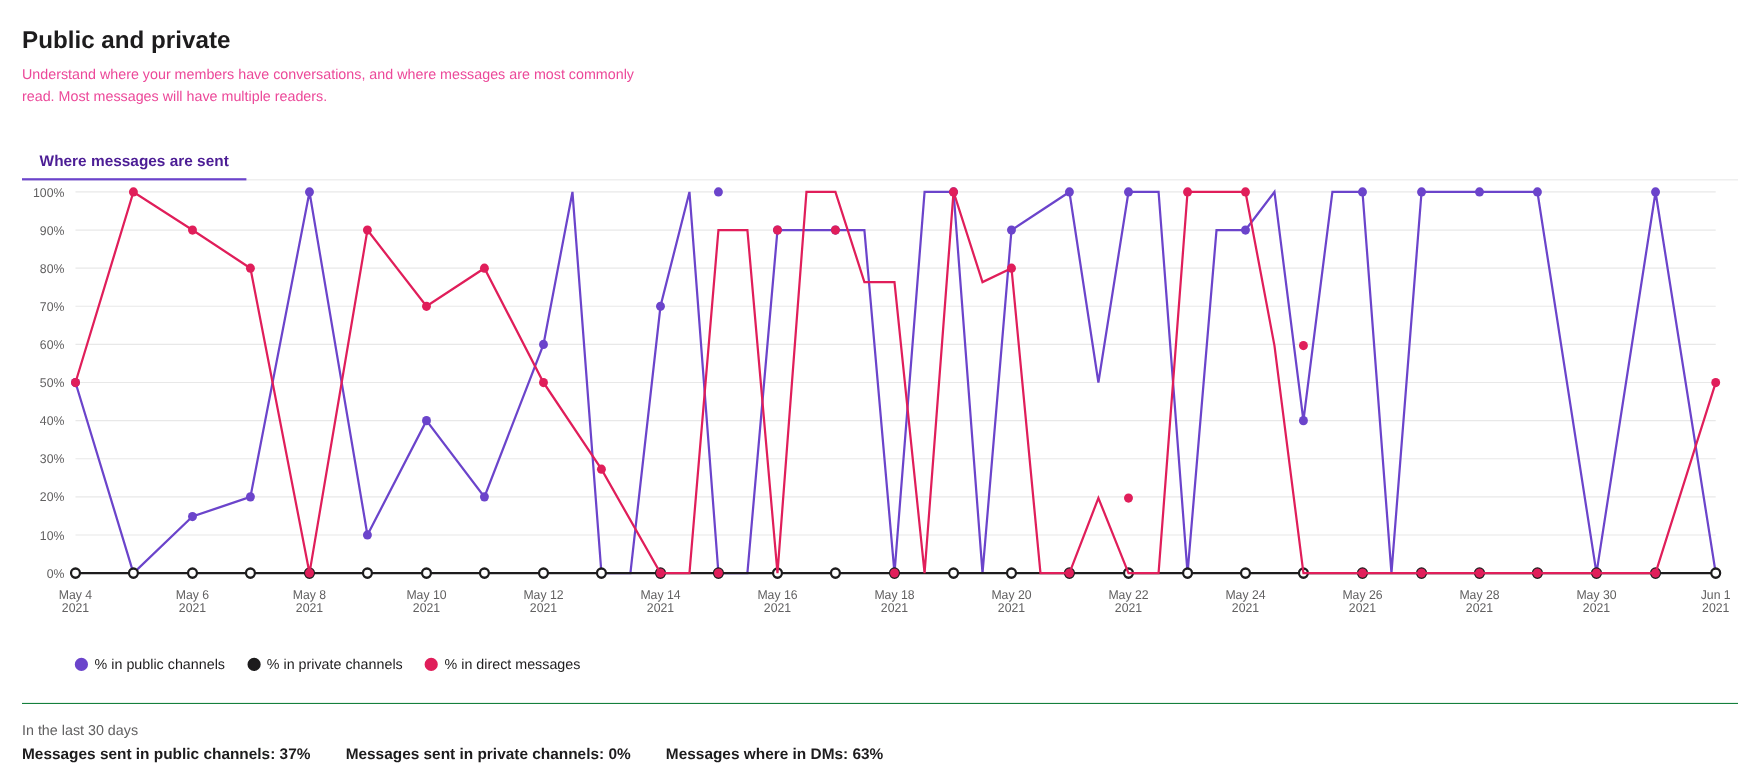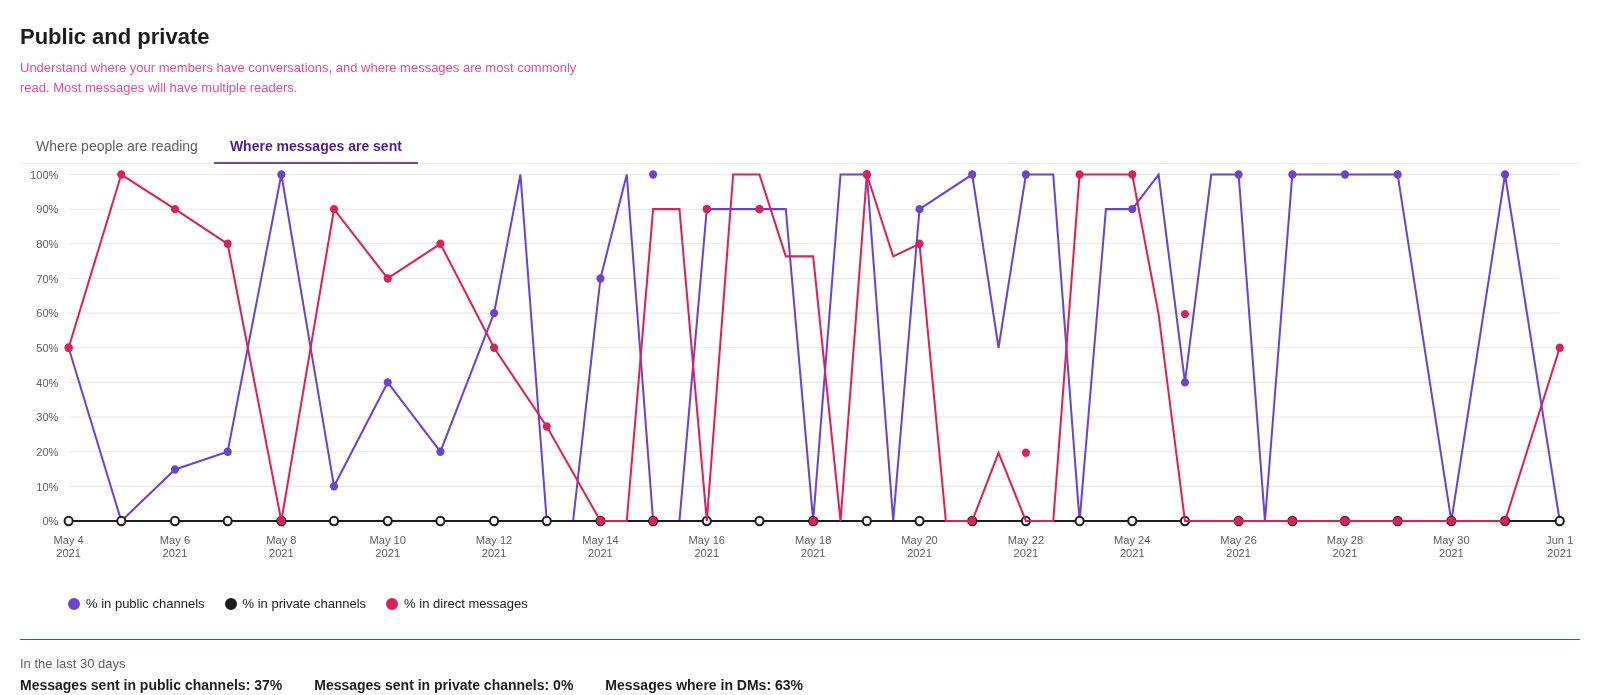--- a/index.html
+++ b/index.html
@@ -95,21 +95,20 @@
       color: #1d1c1d;
     }
   </style>
 </head>
 <body>
 
 <h1>Public and private</h1>
 <p class="subtitle">Understand where your members have conversations, and where messages are most commonly read. Most messages will have multiple readers.</p>
 
 <div class="tabs">
-  <div class="tab">Where people are reading</div>
   <div class="tab active">Where messages are sent</div>
 </div>
 
 <div class="chart-container">
   <svg class="chart" viewBox="0 0 1540 400" preserveAspectRatio="none">
 
     <defs>
       <style>
         .grid-line { stroke: #e8e8e8; stroke-width: 1; }
         .axis-label { font-size: 11px; fill: #616061; font-family: -apple-system, BlinkMacSystemFont, 'Segoe UI', sans-serif; }

